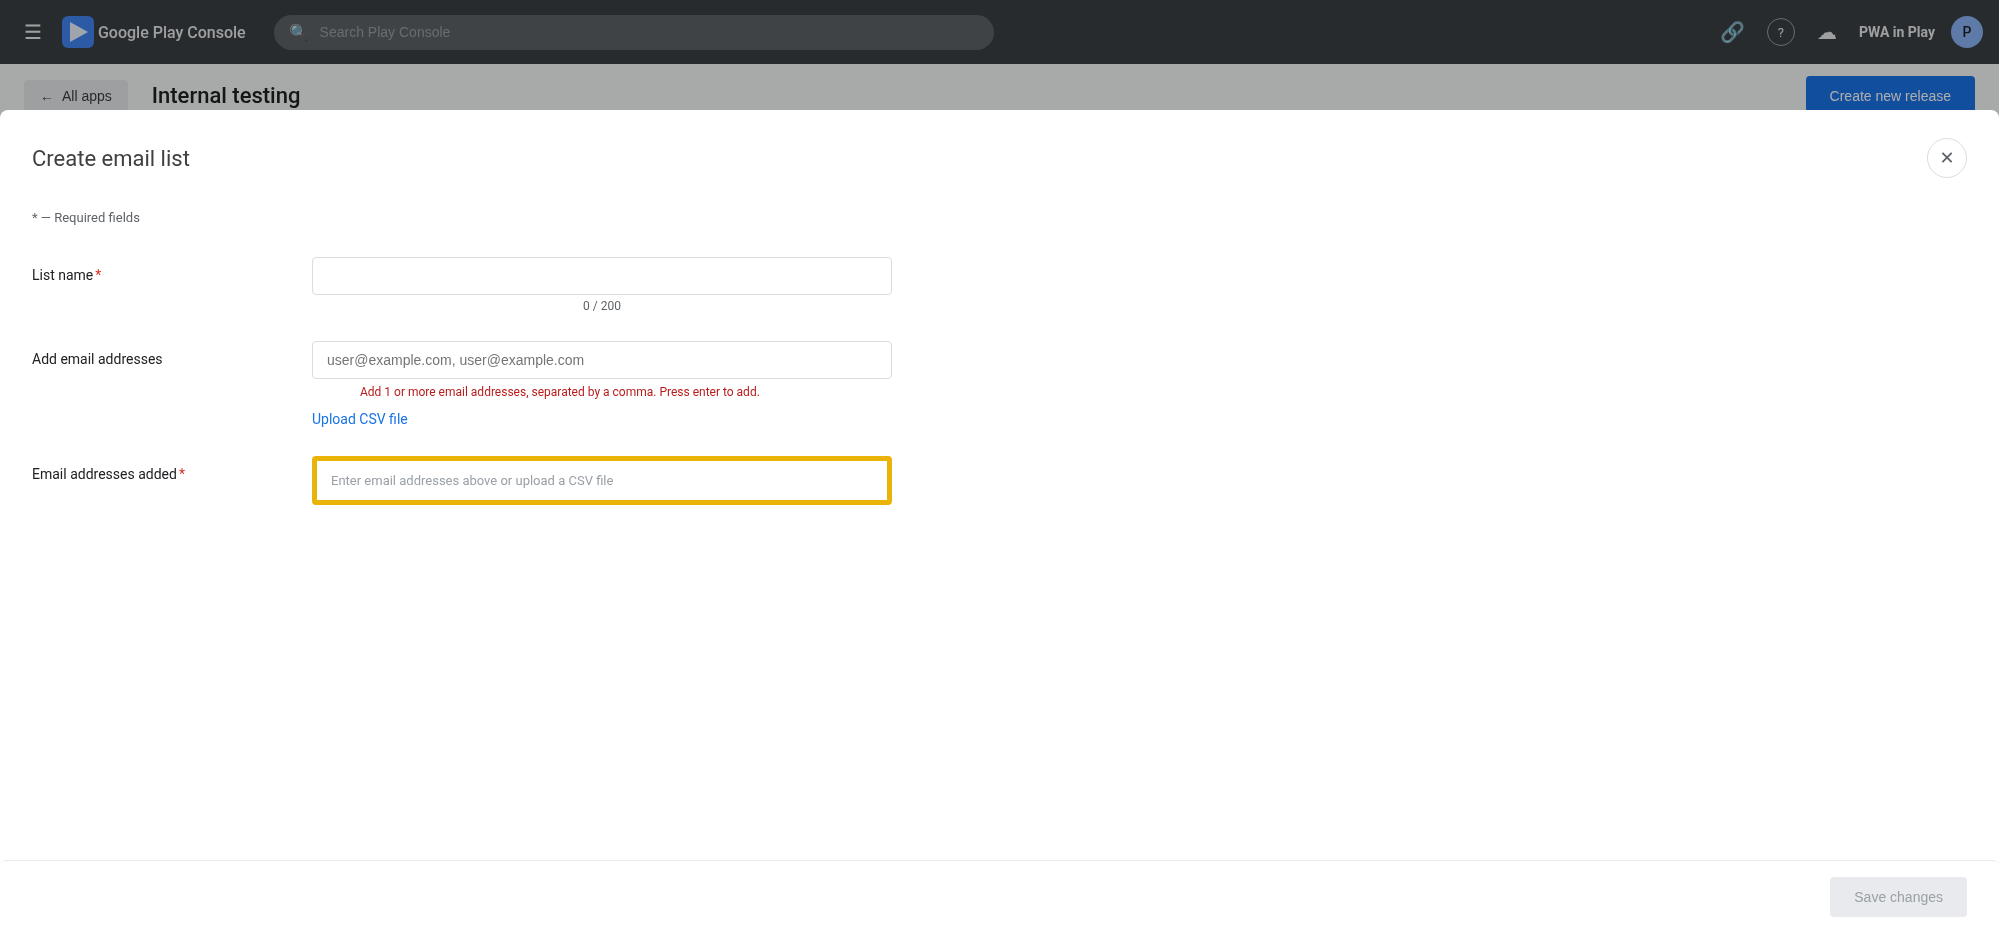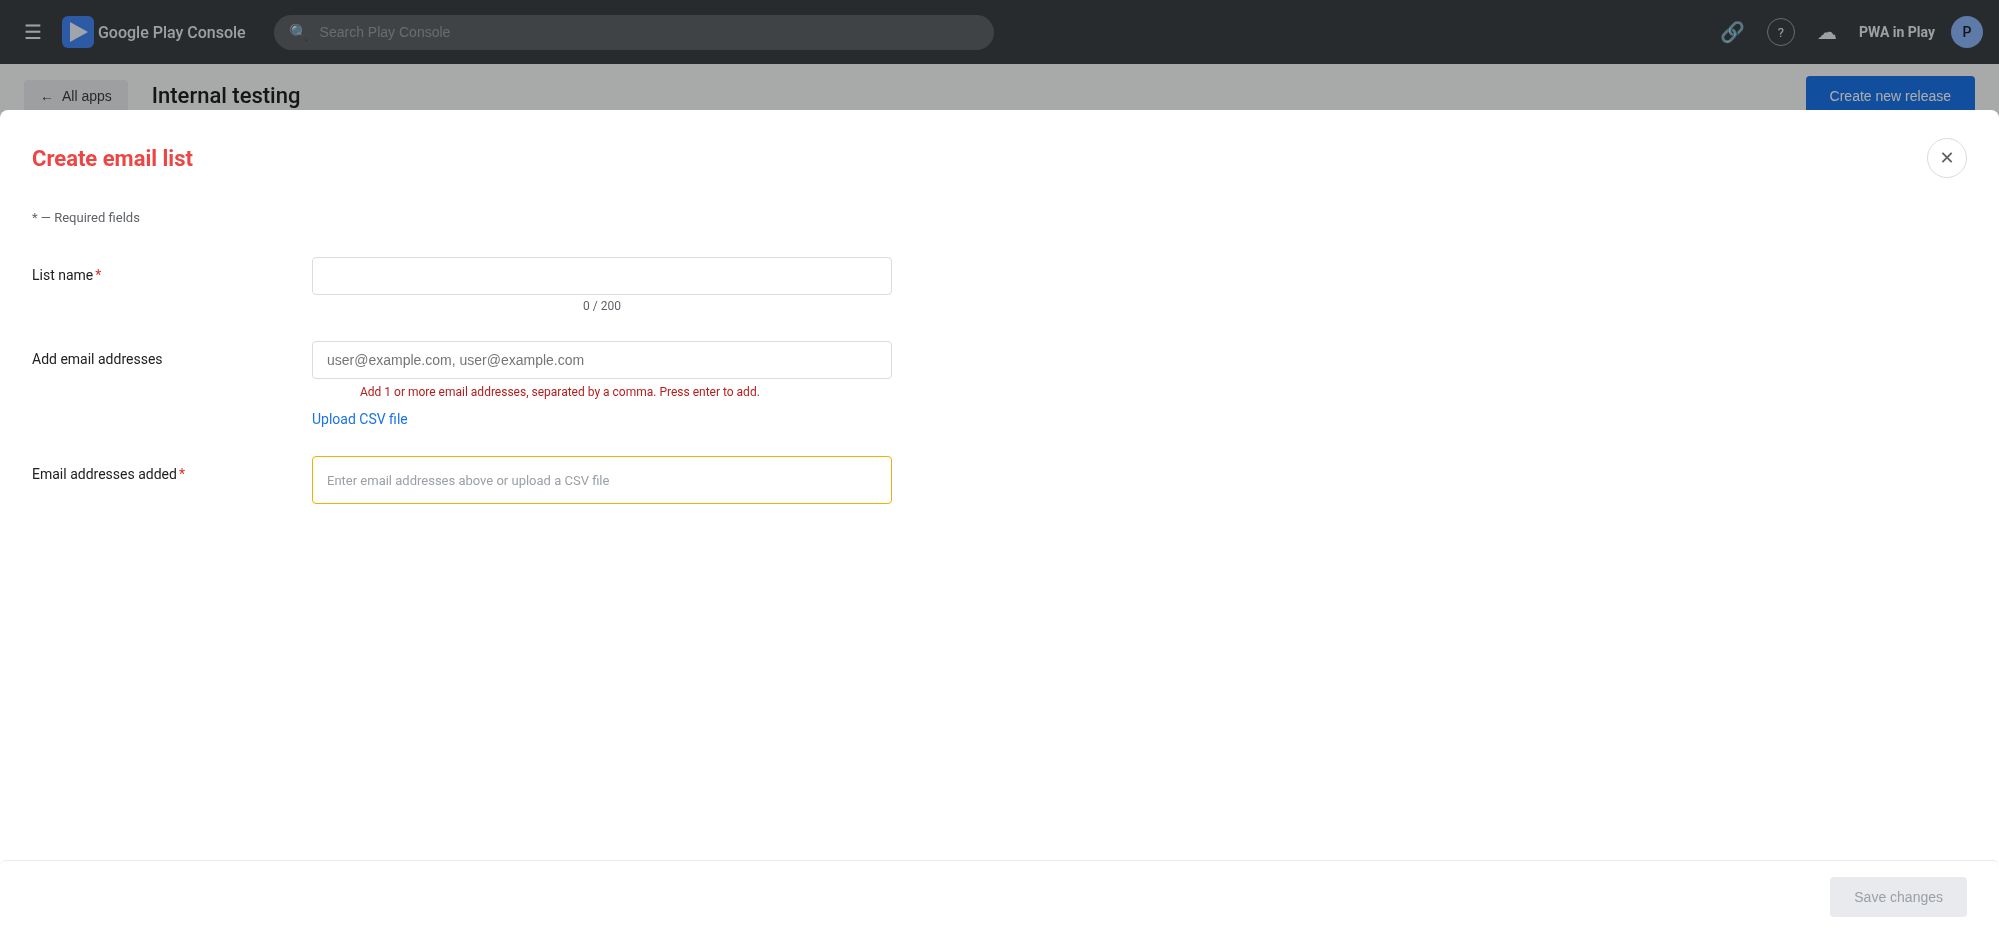--- a/index.html
+++ b/index.html
@@ -157,22 +157,22 @@
       flex-direction: column;
     }
     .modal-header {
       display: flex;
       align-items: center;
       justify-content: space-between;
       padding: 28px 32px 0 32px;
     }
     .modal-title {
       font-size: 22px;
-      font-weight: 700;
-      color: #ef4444;
+      font-weight: 400;
+      color: #404040;
     }
     .modal-close-btn {
       width: 40px;
       height: 40px;
       border-radius: 50%;
       border: 1px solid #dadce0;
       background: #fff;
       display: flex;
       align-items: center;
       justify-content: center;
@@ -236,21 +236,21 @@
     .upload-csv-link {
       color: #1a73e8;
       font-size: 14px;
       cursor: pointer;
       text-decoration: none;
       display: inline-block;
       margin-top: 12px;
     }
     .email-placeholder-box {
       width: 100%;
-      border: 1px solid #eab308;
+      border: 5px solid #eab308;
       border-radius: 4px;
       padding: 12px 14px;
       font-size: 13px;
       color: #9aa0a6;
       background: #fff;
       min-height: 48px;
       display: flex;
       align-items: center;
     }
 

